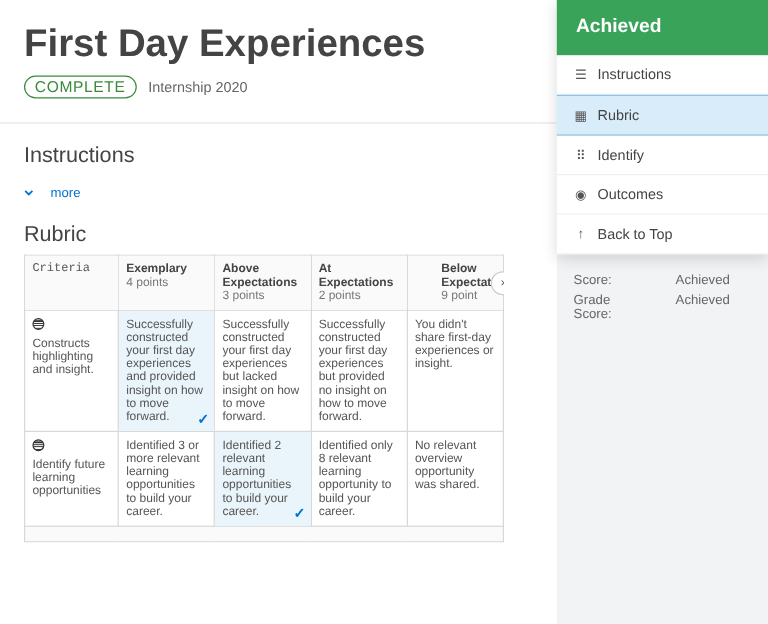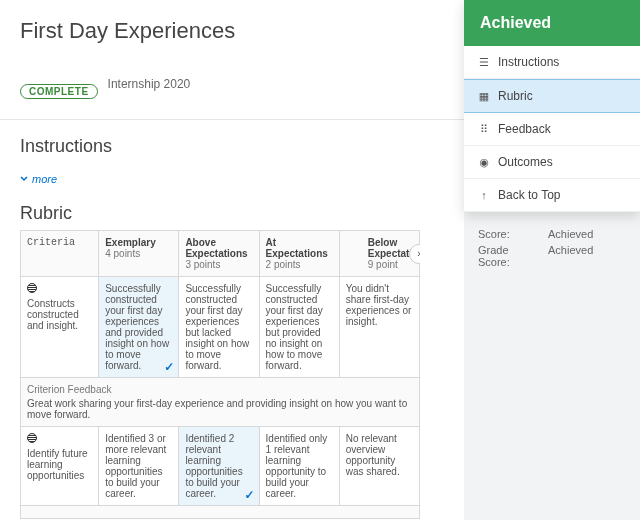--- a/index.html
+++ b/index.html
@@ -1,26 +1,26 @@
 <!DOCTYPE html>
 <html><head>
 <meta charset="utf-8">
 <style>
   * { box-sizing: border-box; margin: 0; padding: 0; }
   body { font-family: -apple-system, BlinkMacSystemFont, "Segoe UI", sans-serif; background: #fff; color: #333; width: 640px; height: 520px; overflow: hidden; position: relative; }
   .container { display: flex; width: 640px; height: 520px; }
   .main { flex: 1; padding: 18px 20px 0 20px; overflow: hidden; }
-  .page-title { font-size: 22px; font-weight: 400; color: #444; margin-bottom: 24px; }
+  .page-title { font-size: 32px; font-weight: 700; color: #444; margin-bottom: 8px; }
   .meta-row { display: flex; align-items: center; gap: 10px; margin-bottom: 20px; }
-  .badge { font-size: 10px; font-weight: 700; color: #3a8a3a; border: 1px solid #3a8a3a; border-radius: 10px; padding: 1px 8px; letter-spacing: 0.5px; margin-top: 16px; }
+  .badge { font-size: 13px; font-weight: 400; color: #3a8a3a; border: 1px solid #3a8a3a; border-radius: 10px; padding: 1px 8px; letter-spacing: 0.5px; }
   .breadcrumb { font-size: 12px; color: #666; }
   .divider { border-top: 1px solid #e6e6e6; margin: 0 -20px 16px; }
   .section-h { font-size: 18px; font-weight: 400; color: #444; margin-bottom: 12px; }
   .instr-text { font-size: 12px; color: #555; line-height: 1.5; margin-bottom: 8px; }
-  .more-link { font-size: 11px; color: #0073d1; cursor: pointer; display: inline-flex; align-items: center; gap: 4px; margin-bottom: 18px; font-style: italic; }
+  .more-link { font-size: 11px; color: #0073d1; cursor: pointer; display: inline-flex; align-items: center; gap: 14px; margin-bottom: 18px; }
   .more-link svg { width: 8px; height: 8px; }
   .rubric-h { font-size: 18px; font-weight: 400; color: #444; margin-bottom: 6px; }
   table.rubric { border-collapse: collapse; width: 100%; font-size: 10px; table-layout: fixed; }
   table.rubric th, table.rubric td { border: 1px solid #d8d8d8; padding: 6px; text-align: left; vertical-align: top; color: #555; }
   table.rubric th { font-weight: 400; background: #fafafa; position: relative; }
   .col-crit { width: 78px; font-family: Liberation Mono, monospace; }
   .col-level { width: 80px; }
   .lvl-name { font-size: 10px; color: #444; font-weight: 600; }
   .lvl-pts { font-size: 10px; color: #777; }
   .crit-cell { position: relative; }
@@ -32,21 +32,21 @@
   .fb-text { font-size: 10px; color: #555; }
   .scroll-btn { position: absolute; top: 50%; right: -10px; transform: translateY(-50%); width: 20px; height: 20px; border: 1px solid #ccc; border-radius: 50%; background: #fff; display: flex; align-items: center; justify-content: center; font-size: 10px; color: #555; cursor: pointer; }
   
   .side { width: 176px; background: #f1f3f4; padding: 0; position: relative; }
   .side-card { background: #fff; box-shadow: 0 4px 12px rgba(0,0,0,0.15); margin: 0 0 12px 0; }
   .ach-banner { background: #3aa35a; color: #fff; padding: 14px 16px; font-size: 16px; font-weight: 600; }
   .nav-item { display: flex; align-items: center; gap: 8px; padding: 9px 14px; font-size: 12px; color: #444; cursor: pointer; border-bottom: 1px solid #f0f0f0; }
   .nav-item.active { background: #d9ecf9; border-top: 1px solid #8cc3e8; border-bottom: 1px solid #8cc3e8; }
   .nav-icon { width: 12px; display: inline-flex; justify-content: center; font-size: 11px; color: #555; }
   .score-block { padding: 4px 14px; font-size: 11px; color: #666; }
-  .score-row { display: flex; gap: 6px; margin-bottom: 4px; }
+  .score-row { display: flex; gap: 21px; margin-bottom: 4px; }
   .score-label { width: 64px; }
   
   .rubric-wrap { position: relative; width: 400px; overflow: hidden; }
 </style>
 </head>
 <body>
 
 <div class="container">
   <div class="main">
     <div class="page-title">First Day Experiences</div>
@@ -84,47 +84,41 @@
           </th>
           <th class="col-level" style="position:relative;padding-left:28px;">
             <div class="lvl-name">Below Expectations</div>
             <div class="lvl-pts">9 point</div>
             <div class="scroll-btn">›</div>
           </th>
         </tr>
         <tr>
           <td class="crit-cell">
             <span class="crit-icon"></span><br>
-            <span>Constructs constructed and insight.</span>
+            <span>Constructs highlighting and insight.</span>
           </td>
           <td class="sel">
             <span>Successfully constructed your first day experiences and provided insight on how to move forward.</span>
             <span class="check">✓</span>
           </td>
           <td>Successfully constructed your first day experiences but lacked insight on how to move forward.</td>
           <td>Successfully constructed your first day experiences but provided no insight on how to move forward.</td>
           <td>You didn't share first-day experiences or insight.</td>
-        </tr>
-        <tr class="fb-row">
-          <td colspan="5">
-            <div class="fb-label">Criterion Feedback</div>
-            <div class="fb-text">Great work sharing your first-day experience and providing insight on how you want to move forward.</div>
-          </td>
         </tr>
         <tr>
           <td class="crit-cell">
             <span class="crit-icon"></span><br>
             <span>Identify future learning opportunities</span>
           </td>
           <td>Identified 3 or more relevant learning opportunities to build your career.</td>
           <td class="sel">
             <span>Identified 2 relevant learning opportunities to build your career.</span>
             <span class="check">✓</span>
           </td>
-          <td>Identified only 1 relevant learning opportunity to build your career.</td>
+          <td>Identified only 8 relevant learning opportunity to build your career.</td>
           <td>No relevant overview opportunity was shared.</td>
         </tr>
         <tr class="fb-row">
           <td colspan="5">
             
           </td>
         </tr>
       </tbody>
         </table>
     </div>
@@ -136,21 +130,21 @@
       <div class="nav-item">
         <span class="nav-icon">☰</span>
         <span>Instructions</span>
       </div>
       <div class="nav-item active">
         <span class="nav-icon">▦</span>
         <span>Rubric</span>
       </div>
       <div class="nav-item">
         <span class="nav-icon">⠿</span>
-        <span>Feedback</span>
+        <span>Identify</span>
       </div>
       <div class="nav-item">
         <span class="nav-icon">◉</span>
         <span>Outcomes</span>
       </div>
       <div class="nav-item">
         <span class="nav-icon">↑</span>
         <span>Back to Top</span>
       </div>
     </div>

